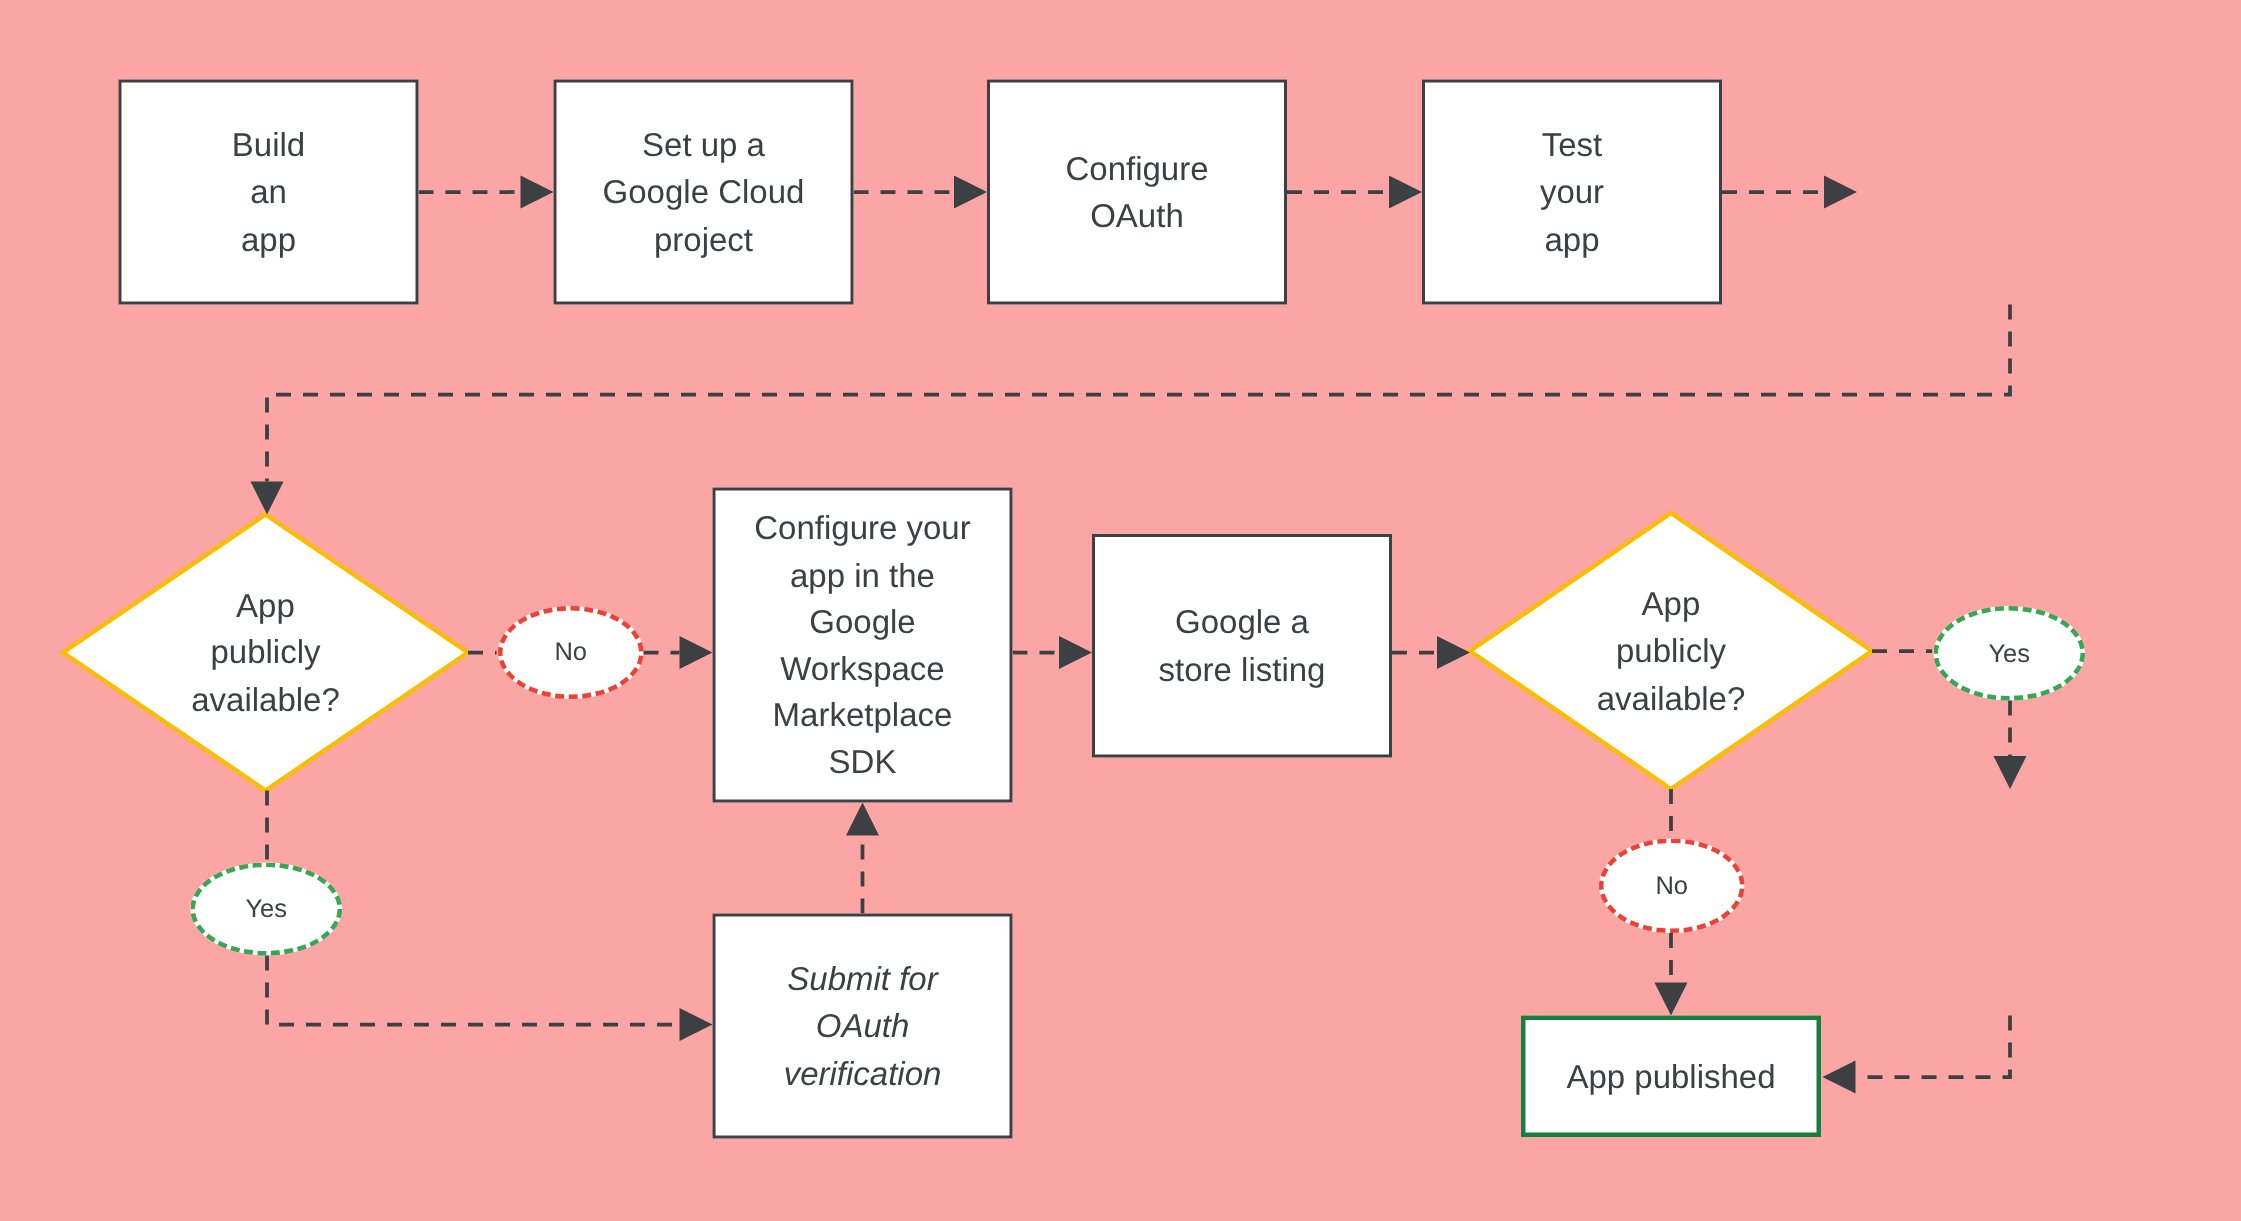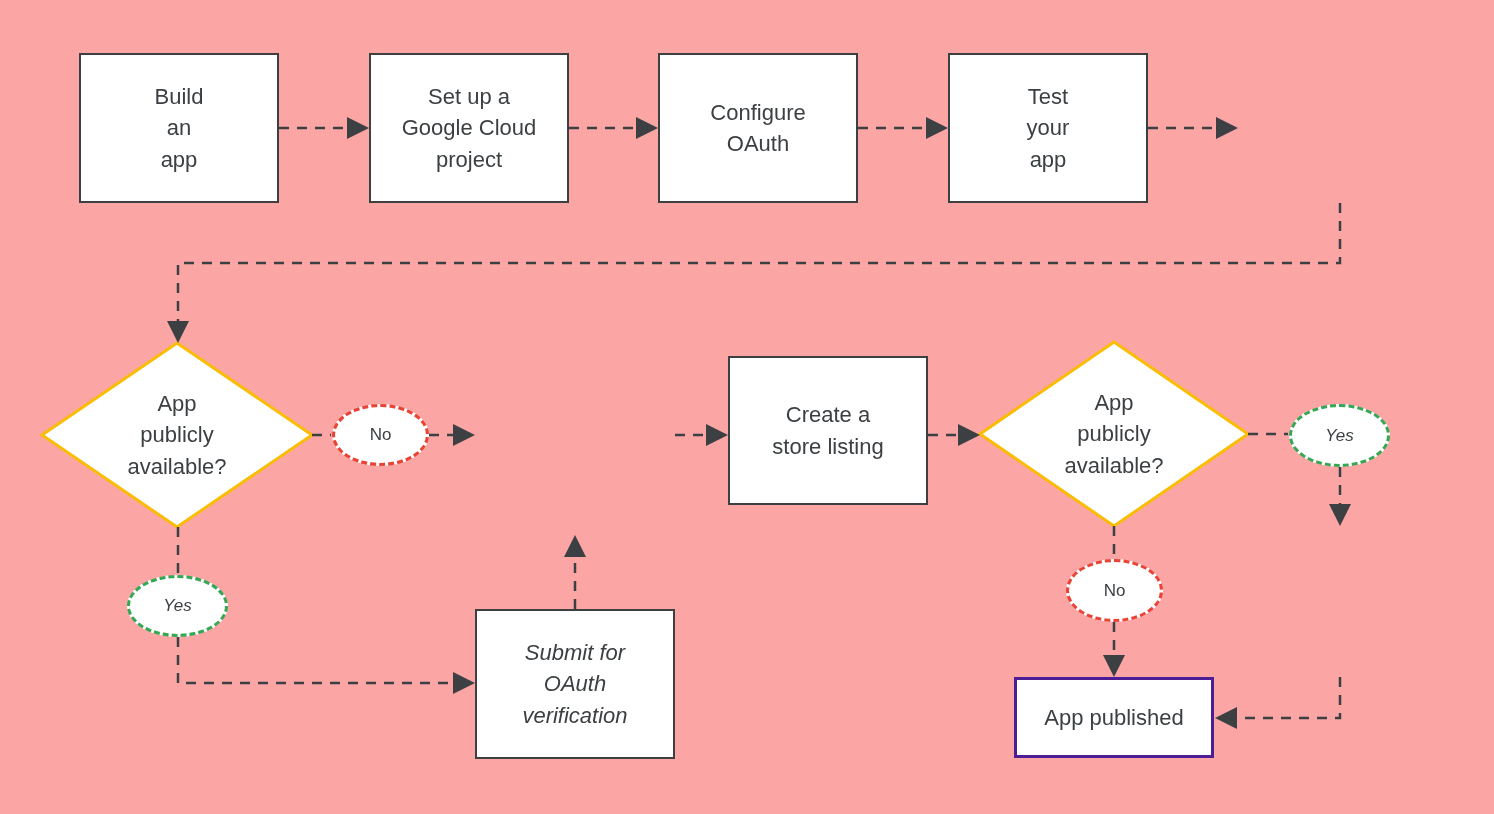--- a/index.html
+++ b/index.html
@@ -37,21 +37,21 @@
     background: #ffffff;
     display: flex;
     align-items: center;
     justify-content: center;
     text-align: center;
     white-space: pre-line;
     font-size: 22px;
     line-height: 1.42;
     color: #3c4043;
   }
-  .box.published { border: 3px solid #4c1d95; }
+  .box.published { border: 3px solid #15803d; }
   .dlabel {
     position: absolute;
     display: flex;
     align-items: center;
     justify-content: center;
     text-align: center;
     white-space: pre-line;
     font-size: 22px;
     line-height: 1.42;
     color: #3c4043;
@@ -62,21 +62,21 @@
     box-sizing: border-box;
     border-radius: 50%;
     background: #ffffff;
     display: flex;
     align-items: center;
     justify-content: center;
     font-size: 17px;
     color: #3c4043;
   }
   .pill.no  { border: 3.5px dashed #ea4335; }
-  .pill.yes { border: 3.5px dashed #34a853; font-style: italic; }
+  .pill.yes { border: 3.5px dashed #34a853; }
 </style>
 </head>
 <body>
 
 <div class="canvas">
 
   <svg class="wires" viewBox="0 0 1494 814">
 
     <polygon class="diamond" points="177,343 312,435 177,527 42,435"></polygon>
     <polygon class="diamond" points="1114,342 1248,434 1114,526 980,434"></polygon>
@@ -157,22 +157,28 @@
 project</div>
 
   <div class="box" style="left:658px; top:53px; width:200px; height:150px;">Configure
 OAuth</div>
 
   <div class="box" style="left:948px; top:53px; width:200px; height:150px;">Test
 your
 app</div>
 
 
-
-  <div class="box" style="left:728px; top:356px; width:200px; height:149px;">Create a
+  <div class="box" style="left:475px; top:325px; width:200px; height:210px;">Configure your
+app in the
+Google
+Workspace
+Marketplace
+SDK</div>
+
+  <div class="box" style="left:728px; top:356px; width:200px; height:149px;">Google a
 store listing</div>
 
   <div class="box" style="left:475px; top:609px; width:200px; height:150px;font-style:italic;">Submit for
 OAuth
 verification</div>
 
 
   <div class="box published" style="left:1014px; top:677px; width:200px; height:81px;">App published</div>
 
   <div class="dlabel" style="left:77px; top:385px; width:200px; height:100px;">App

